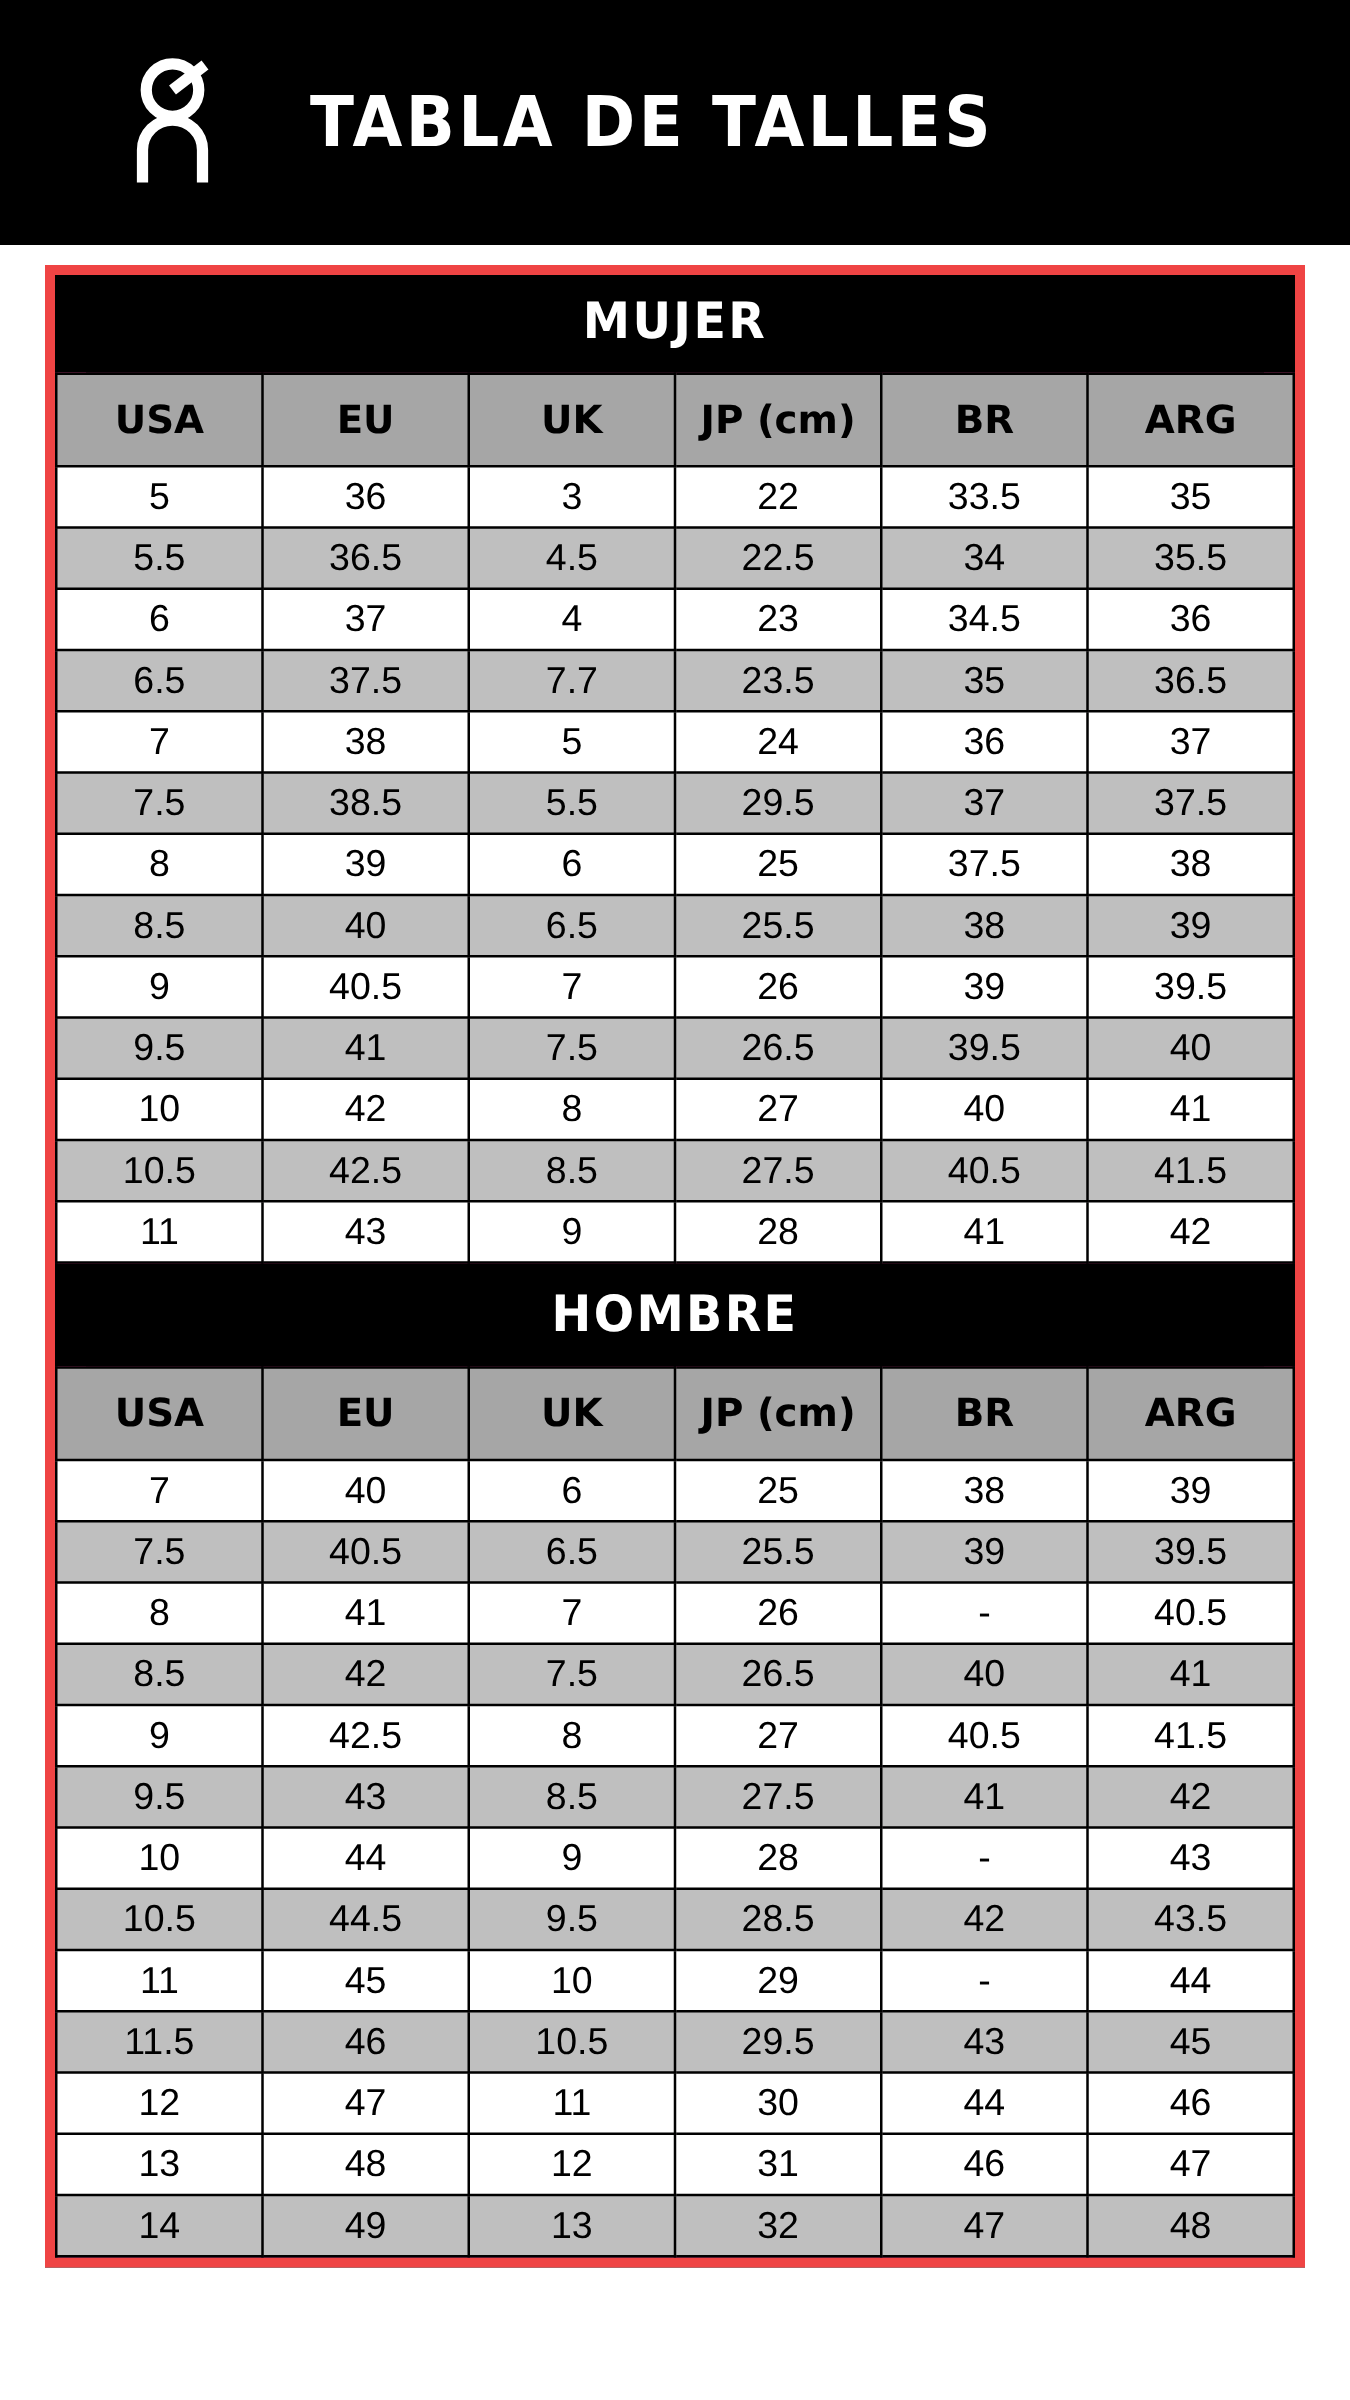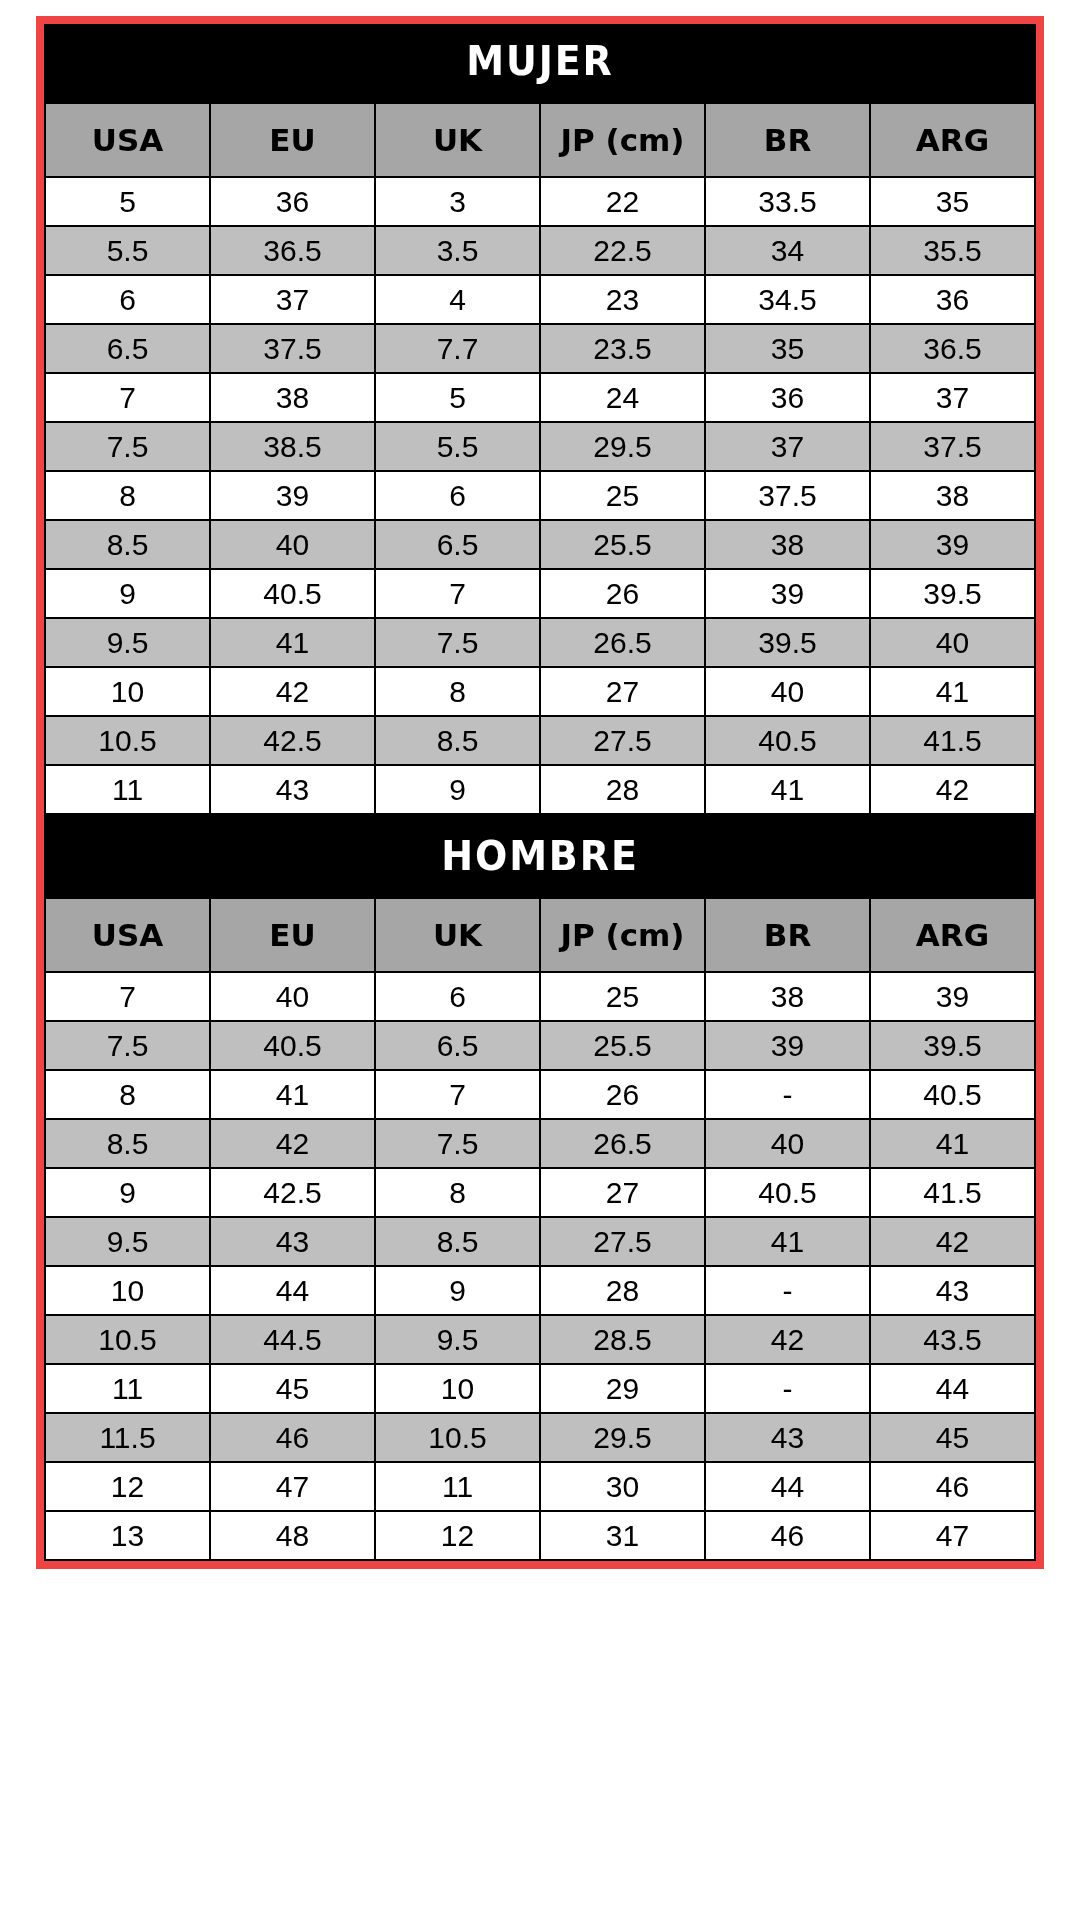--- a/index.html
+++ b/index.html
@@ -101,20 +101,28 @@
   .sep {
     height: 4px;
     background: #000000;
   }
 </style>
 </head>
 <body>
 
 <div class="page">
 
+  <div class="header">
+    <svg class="logo" viewBox="0 0 84 104" aria-hidden="true">
+      <circle cx="42" cy="26" r="21" fill="none" stroke="#ffffff" stroke-width="9"></circle>
+      <line x1="42" y1="26" x2="68" y2="6" stroke="#ffffff" stroke-width="9" stroke-linecap="butt"></line>
+      <path d="M18 100 L18 74 A24 24 0 0 1 66 74 L66 100" fill="none" stroke="#ffffff" stroke-width="9"></path>
+    </svg>
+    <div class="header-title">TABLA DE TALLES</div>
+  </div>
 
   <div class="table-frame">
 
     <div class="section-title">MUJER</div>
     <table class="size-table">
       <thead>
         <tr>
           <th>USA</th>
           <th>EU</th>
           <th>UK</th>
@@ -128,21 +136,21 @@
             <td>5</td>
             <td>36</td>
             <td>3</td>
             <td>22</td>
             <td>33.5</td>
             <td>35</td>
           </tr>
         <tr class="even">
             <td>5.5</td>
             <td>36.5</td>
-            <td>3.5</td>
+            <td>4.5</td>
             <td>22.5</td>
             <td>34</td>
             <td>35.5</td>
           </tr>
         <tr class="odd">
             <td>6</td>
             <td>37</td>
             <td>4</td>
             <td>23</td>
             <td>34.5</td>
@@ -335,17 +343,25 @@
             <td>46</td>
           </tr>
         <tr class="odd">
             <td>13</td>
             <td>48</td>
             <td>12</td>
             <td>31</td>
             <td>46</td>
             <td>47</td>
           </tr>
+        <tr class="even">
+            <td>14</td>
+            <td>49</td>
+            <td>13</td>
+            <td>32</td>
+            <td>47</td>
+            <td>48</td>
+          </tr>
       </tbody>
     </table>
 
   </div>
 </div>
 
 </body></html>

